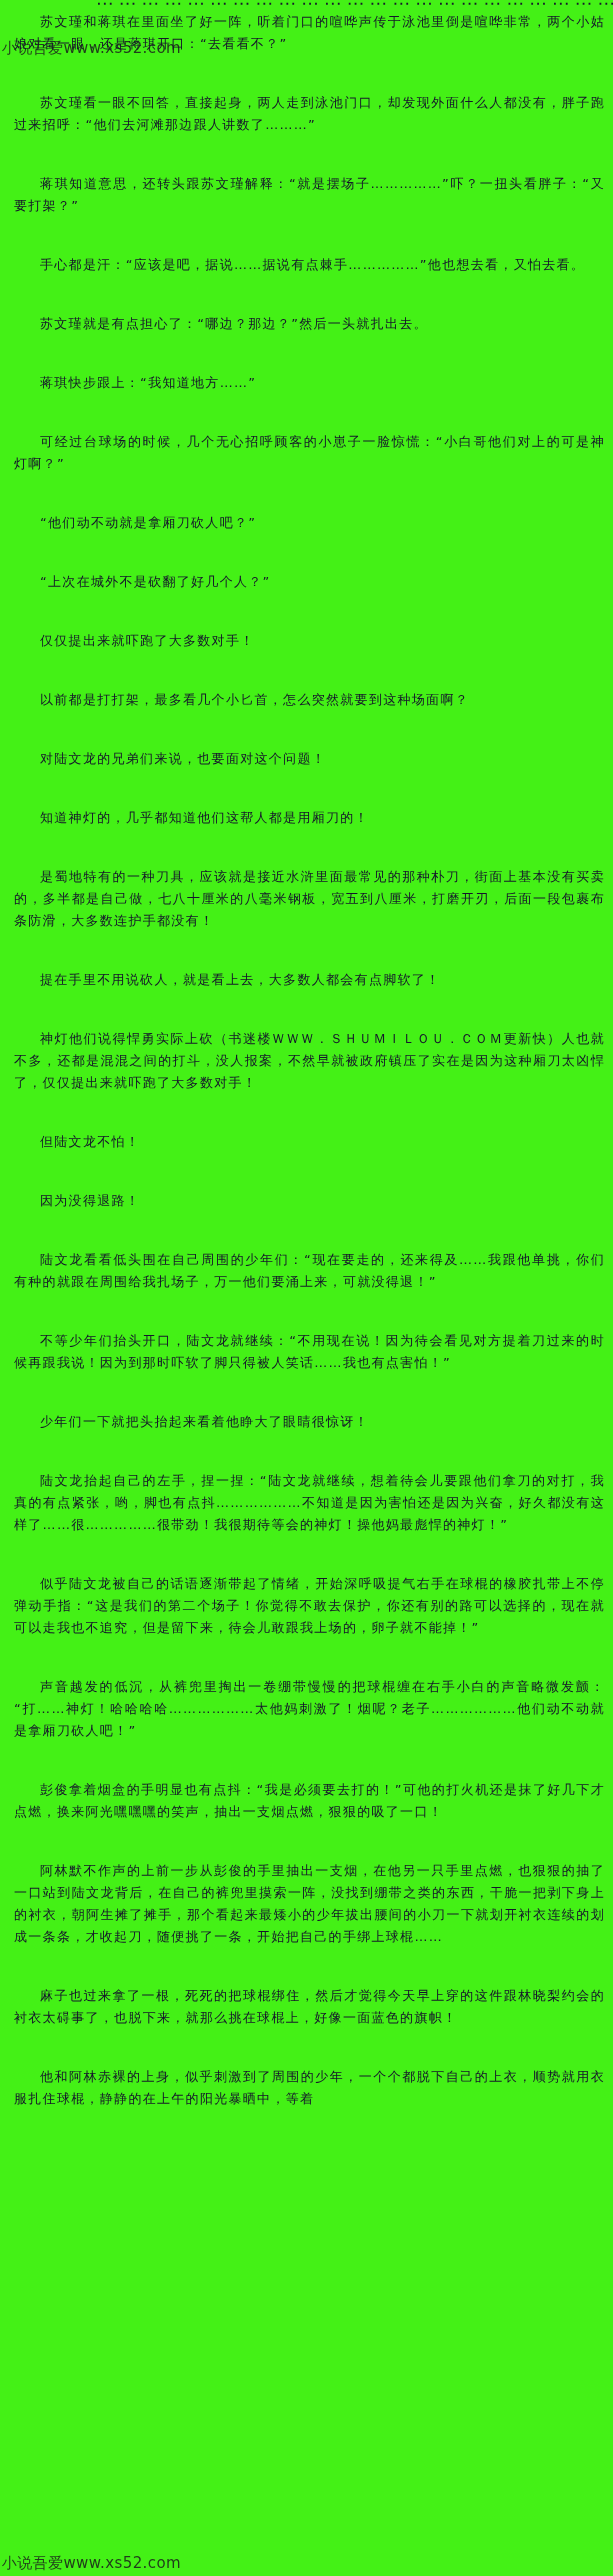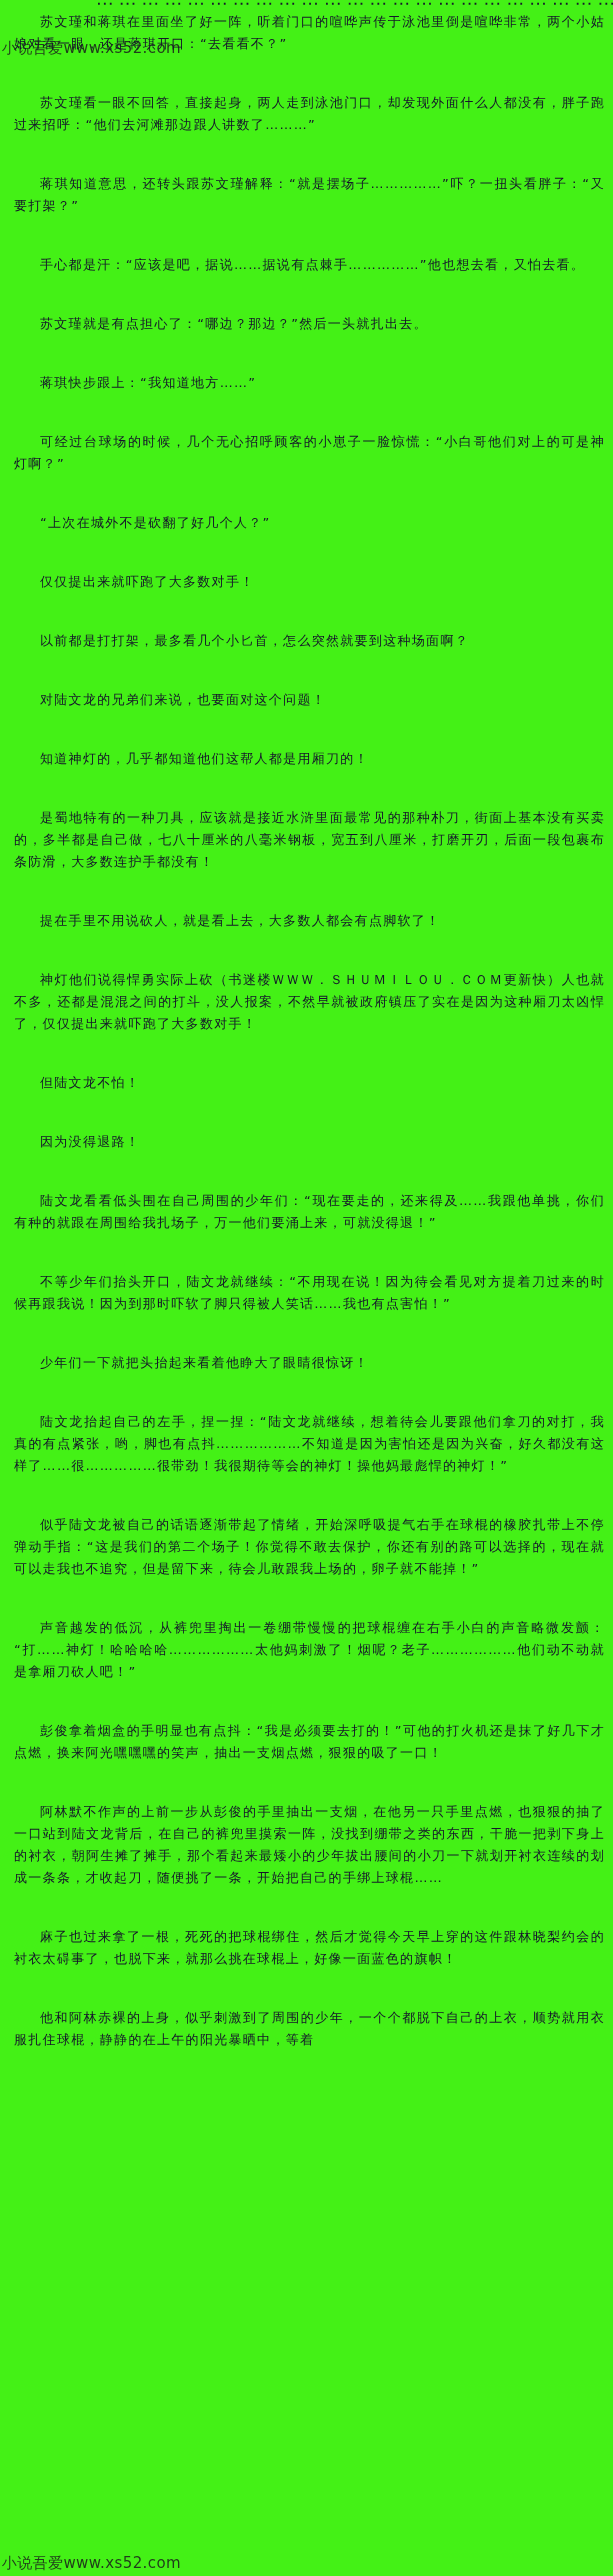--- a/index.html
+++ b/index.html
@@ -64,20 +64,21 @@
 <div class="watermark top">小说吾爱www.xs52.com</div>
 
 <div class="novel-body">
     <p>苏文瑾和蒋琪在里面坐了好一阵，听着门口的喧哗声传于泳池里倒是喧哗非常，两个小姑娘对看一眼，还是蒋琪开口：“去看看不？”</p>
     <p>苏文瑾看一眼不回答，直接起身，两人走到泳池门口，却发现外面什么人都没有，胖子跑过来招呼：“他们去河滩那边跟人讲数了………”</p>
     <p>蒋琪知道意思，还转头跟苏文瑾解释：“就是摆场子……………”吓？一扭头看胖子：“又要打架？”</p>
     <p>手心都是汗：“应该是吧，据说……据说有点棘手……………”他也想去看，又怕去看。</p>
     <p>苏文瑾就是有点担心了：“哪边？那边？”然后一头就扎出去。</p>
     <p>蒋琪快步跟上：“我知道地方……”</p>
     <p>可经过台球场的时候，几个无心招呼顾客的小崽子一脸惊慌：“小白哥他们对上的可是神灯啊？”</p>
+    <p>“他们动不动就是拿厢刀砍人吧？”</p>
     <p>“上次在城外不是砍翻了好几个人？”</p>
     <p>仅仅提出来就吓跑了大多数对手！</p>
     <p>以前都是打打架，最多看几个小匕首，怎么突然就要到这种场面啊？</p>
     <p>对陆文龙的兄弟们来说，也要面对这个问题！</p>
     <p>知道神灯的，几乎都知道他们这帮人都是用厢刀的！</p>
     <p>是蜀地特有的一种刀具，应该就是接近水浒里面最常见的那种朴刀，街面上基本没有买卖的，多半都是自己做，七八十厘米的八毫米钢板，宽五到八厘米，打磨开刃，后面一段包裹布条防滑，大多数连护手都没有！</p>
     <p>提在手里不用说砍人，就是看上去，大多数人都会有点脚软了！</p>
     <p>神灯他们说得悍勇实际上砍（书迷楼ＷＷＷ．ＳＨＵＭＩＬＯＵ．ＣＯＭ更新快）人也就不多，还都是混混之间的打斗，没人报案，不然早就被政府镇压了实在是因为这种厢刀太凶悍了，仅仅提出来就吓跑了大多数对手！</p>
     <p>但陆文龙不怕！</p>
     <p>因为没得退路！</p>

